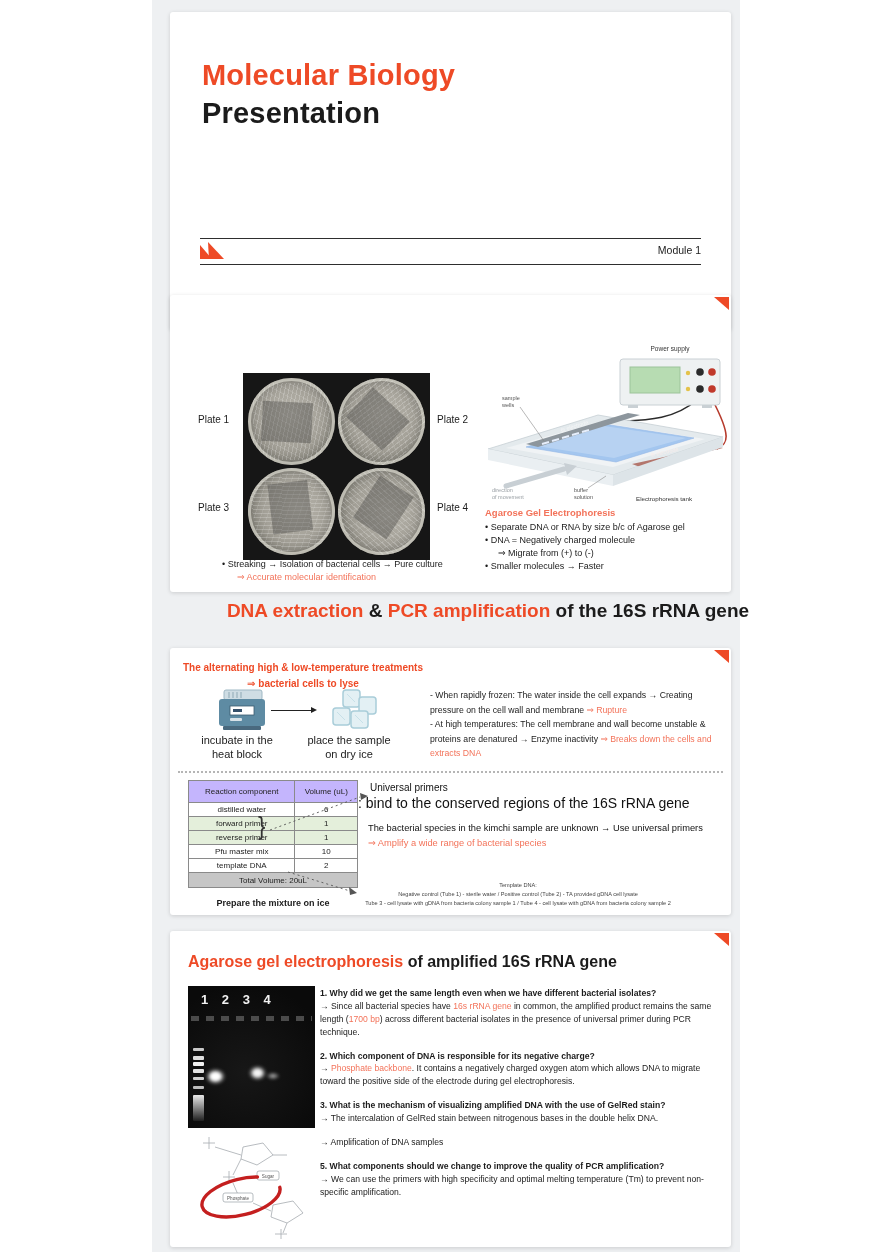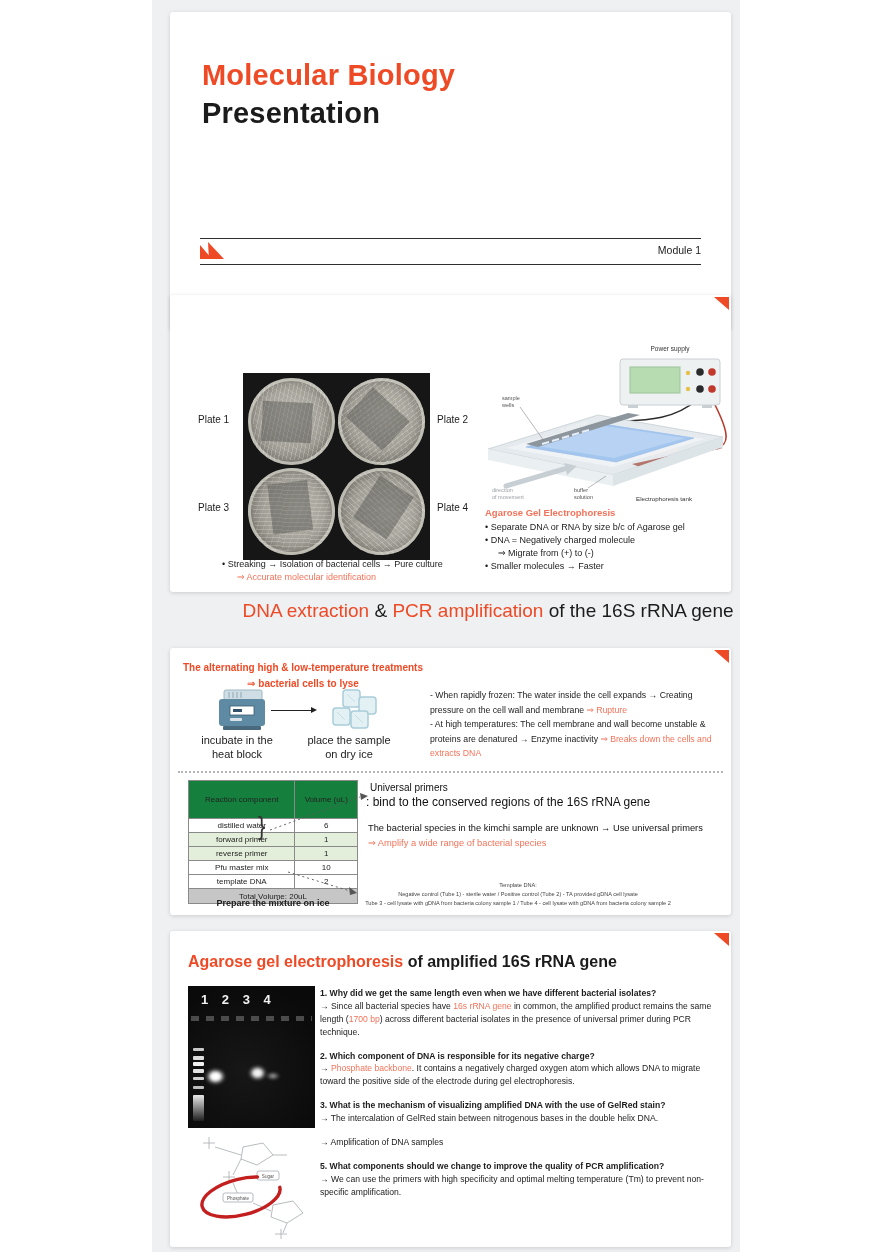--- a/index.html
+++ b/index.html
@@ -29,36 +29,36 @@
 .plabel{position:absolute;font-size:10px;color:#1b1b1b}
 .s2-bullet{position:absolute;left:52px;top:264px;font-size:9px}
 .s2-bullet::before{content:"•  "}
 .s2-bullet-sub{position:absolute;left:67px;top:277px;font-size:9px;color:var(--soft)}
 .ediag{position:absolute;left:310px;top:50px;width:251px;height:160px;font-size:5.5px;color:#555;line-height:1.25}
 .elab{position:absolute;white-space:pre-line}
 .gelh{position:absolute;left:315px;top:212px;font-size:9.5px;font-weight:bold;color:var(--soft)}
 .gelb{position:absolute;left:315px;font-size:9px;line-height:1.4}
 .gelb.dot::before{content:"•  "}
 
-.s3-title{position:absolute;left:152px;top:599px;width:672px;text-align:center;font-size:19px;font-weight:normal;line-height:1.22}
+.s3-title{position:absolute;left:152px;top:599px;width:672px;text-align:center;font-size:19px;font-weight:bold;line-height:1.22}
 .s3-h{position:absolute;left:8px;top:12px;width:250px;text-align:center;font-size:10px;font-weight:bold;color:var(--accent);line-height:1.55}
 .step-label{position:absolute;top:85px;font-size:11px;text-align:center;line-height:1.3;white-space:pre-line;color:#222}
 .arrowline{position:absolute;left:101px;top:62px;width:40px;border-top:1.4px solid #222}
 .arrowline::after{content:"";position:absolute;right:-6px;top:-4px;border-left:6px solid #222;border-top:3.2px solid transparent;border-bottom:3.2px solid transparent}
 .para1{position:absolute;left:260px;top:40px;width:296px;font-size:8.7px;line-height:1.68;color:#222}
 .dotsep{position:absolute;left:8px;right:8px;top:123px;border-top:2px dotted #b5b5b5}
 table.rt{position:absolute;left:18px;top:132px;width:170px;border-collapse:collapse;font-size:8px;text-align:center;color:#222}
 table.rt td{border:.8px solid #8a8a8a;padding:0;height:14px;background:#fff}
-table.rt tr.hd td{background:#15803d;height:38px}
+table.rt tr.hd td{background:#c4b5fd;height:22px}
 table.rt tr.gr td{background:#e4efdb}
 table.rt tr.tot td{background:#c6c6c6;height:15px}
 .brace{position:absolute;left:88px;top:168px;font-size:22px;color:#333;transform:scaleY(1.2);line-height:1}
 .tcap{position:absolute;left:18px;top:250px;width:170px;text-align:center;font-size:9px;font-weight:bold}
 .uni1{position:absolute;left:200px;top:134px;font-size:10px;color:#111}
-.uni2{position:absolute;left:196px;top:147px;font-size:12px;color:#111}
+.uni2{position:absolute;left:188px;top:147px;font-size:14px;color:#111}
 .para2a{position:absolute;left:198px;top:175px;width:360px;font-size:9.3px;color:#111}
 .para2b{position:absolute;left:198px;top:189px;font-size:9.3px;color:var(--soft)}
 .tmpl{position:absolute;left:180px;width:336px;text-align:center;font-size:5.6px;color:#444}
 
 .s4-title{position:absolute;left:18px;top:22px;font-size:16px;font-weight:bold}
 .gel{position:absolute;left:18px;top:55px;width:127px;height:142px;background:radial-gradient(circle at 45% 60%,#171717,#0a0a0a 80%);overflow:hidden}
 .lanes{position:absolute;left:13px;top:6px;color:#f2f2f2;font-size:13px;font-weight:bold;letter-spacing:5px}
 .wells{position:absolute;left:3px;right:3px;top:30px;height:5px;background:repeating-linear-gradient(90deg,rgba(150,150,150,.45) 0 8px,transparent 8px 15px)}
 .ladder{position:absolute;left:5px;top:62px;width:12px;height:75px;filter:blur(.6px)}
 .ladder i{position:absolute;left:0;width:11px;border-radius:1px}

